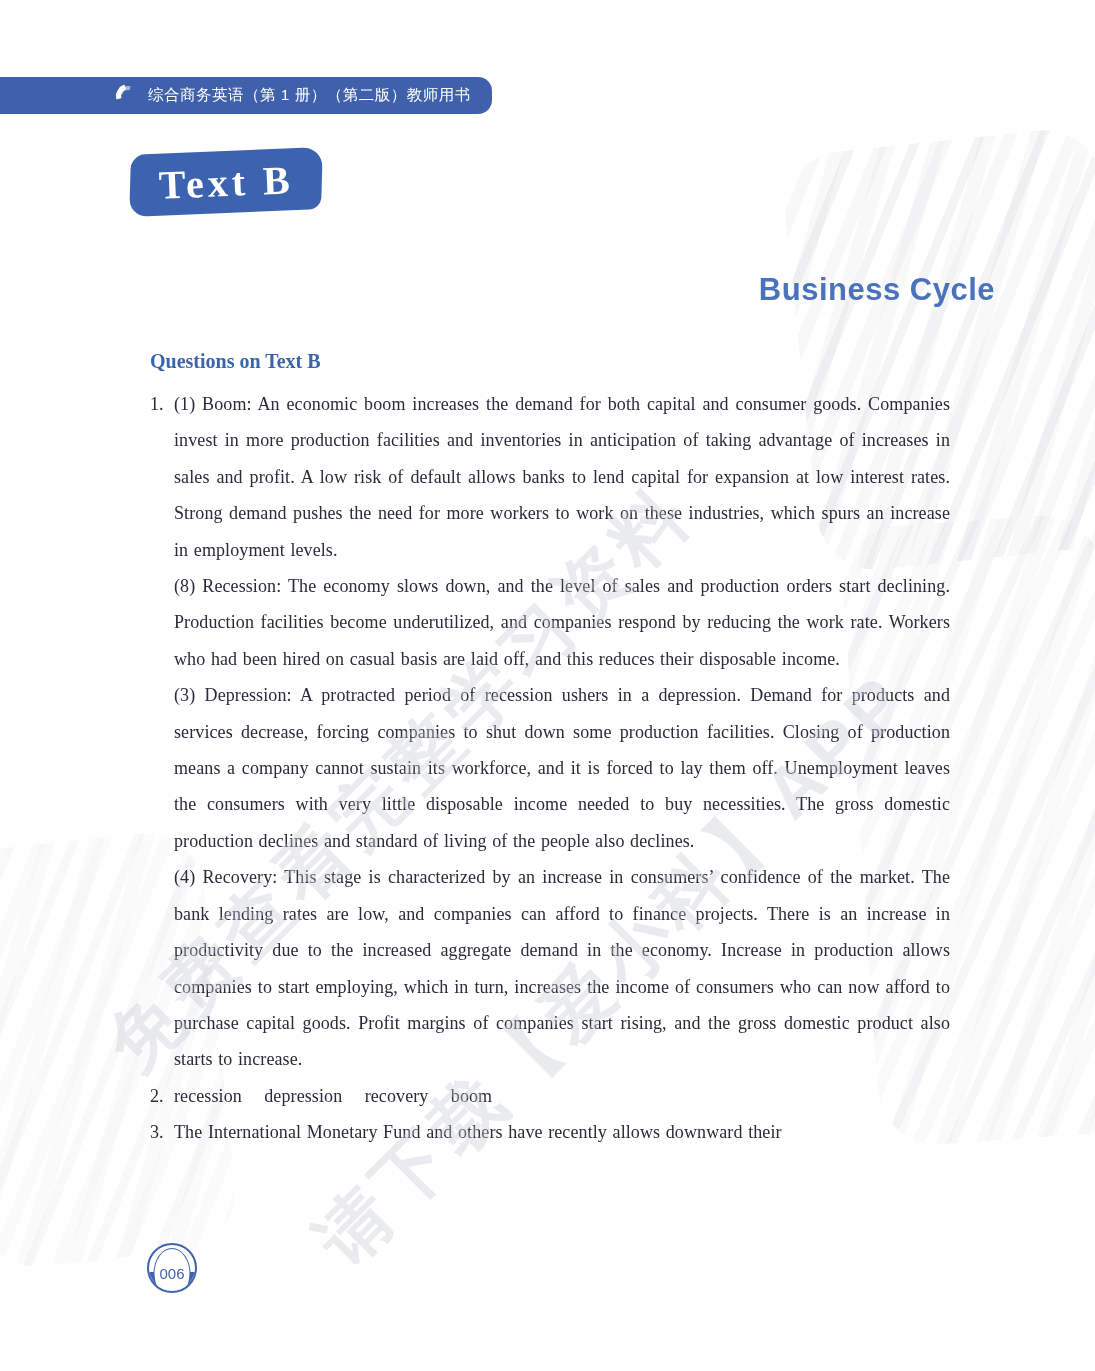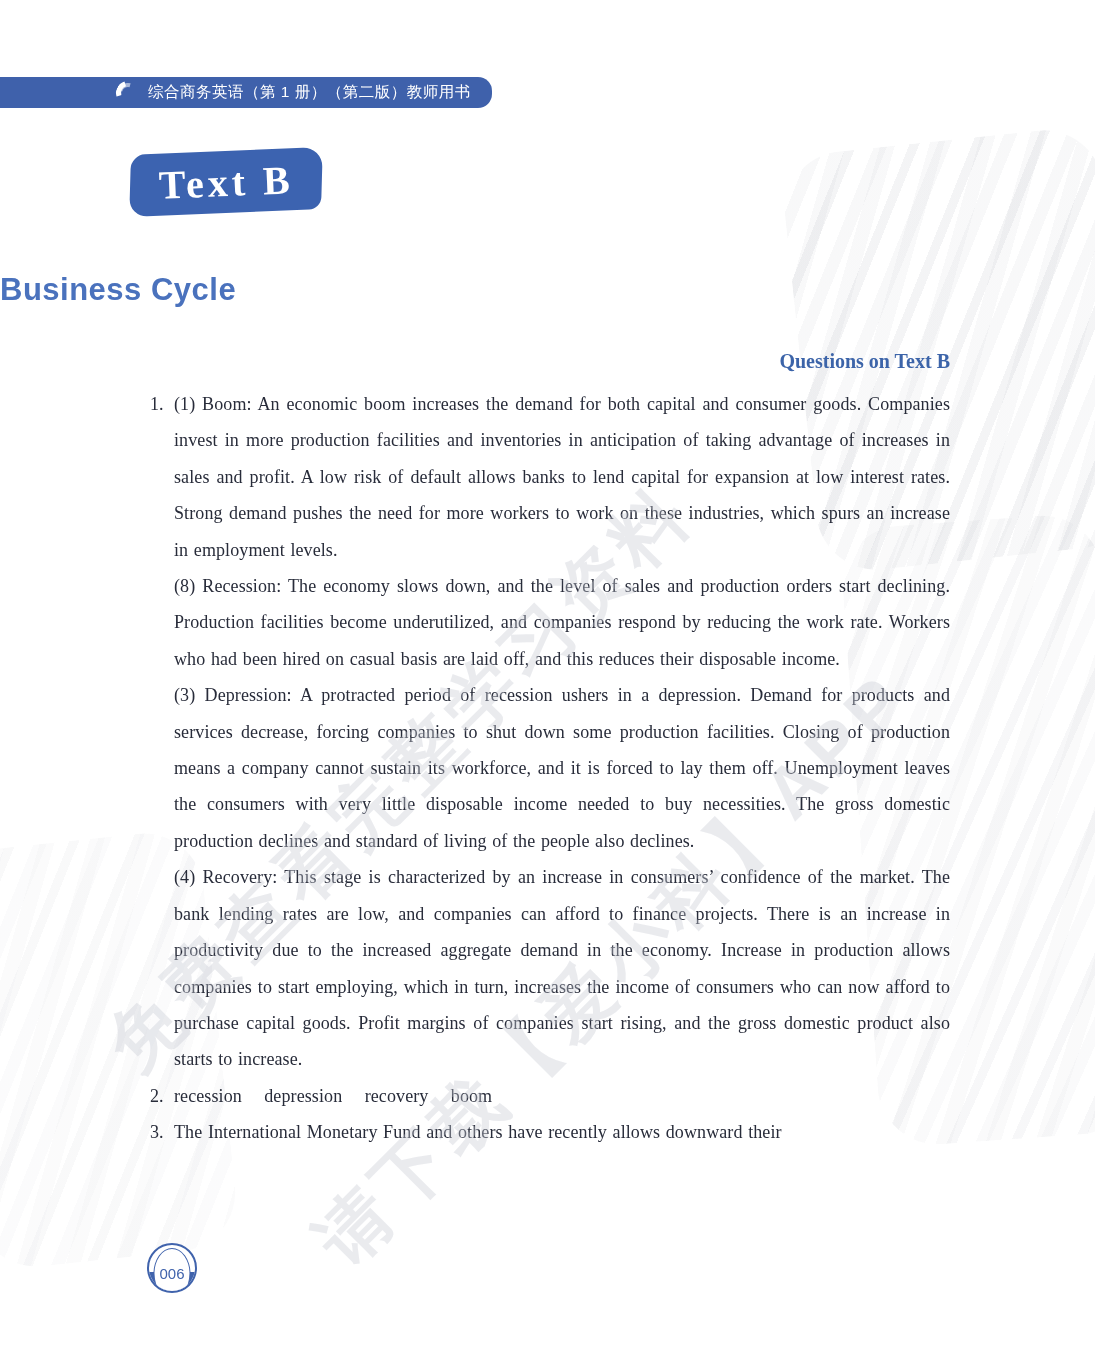--- a/index.html
+++ b/index.html
@@ -22,47 +22,47 @@
 
   
   .watermark{position:absolute;z-index:3;pointer-events:none;white-space:nowrap;
     font-family:"Liberation Sans", sans-serif;font-weight:700;font-size:72px;
     letter-spacing:7px;color:#c9ccd5;opacity:0.38;transform-origin:0 50%;
     transform:rotate(-45deg);}
   .watermark-1{left:120px;top:1010px;}
   .watermark-2{left:330px;top:1205px;}
 
   
-  .header-bar{position:absolute;left:0;top:77px;width:492px;height:31px;z-index:2;
+  .header-bar{position:absolute;left:0;top:77px;width:492px;height:37px;z-index:2;
     background:#3f61ab;border-radius:0 14px 14px 0;display:flex;align-items:center;}
   .swoosh{position:relative;width:24px;height:24px;margin-left:116px;flex:0 0 auto;}
   .swoosh::before{content:"";position:absolute;inset:0;border:5px solid transparent;
     border-left-color:#ffffff;border-radius:50%;transform:rotate(28deg);}
   .swoosh::after{content:"";position:absolute;inset:2px;border:4px solid transparent;
     border-left-color:rgba(255,255,255,0.55);border-radius:50%;transform:rotate(60deg);}
   .header-title{color:#ffffff;font-family:"Liberation Sans", sans-serif;
     font-size:15.5px;letter-spacing:.5px;margin-left:8px;white-space:nowrap;}
 
   
   .badge{position:absolute;left:130px;top:151px;width:192px;height:62px;z-index:2;
     background:#3c63b0;border-radius:14px 20px 12px 18px;
     transform:rotate(-2.4deg) skewX(-4deg);
     display:flex;align-items:center;justify-content:center;}
   .badge span{transform:skewX(4deg);color:#ffffff;font-family:"Liberation Serif", serif;
     font-weight:700;font-size:40px;letter-spacing:4px;}
 
   
-  .doc-title{position:absolute;left:0;right:100px;top:272px;text-align:left;z-index:2;
+  .doc-title{position:absolute;left:0;right:100px;top:272px;text-align:right;z-index:2;
     font-family:"Liberation Sans", sans-serif;font-weight:700;font-size:31px;
     letter-spacing:.5px;color:#4a72bd;}
 
   
   .content{position:absolute;left:150px;width:800px;top:350px;z-index:2;color:#282c3a;}
   .section-heading{font-family:"Liberation Serif", serif;font-weight:700;
-    font-size:20px;color:#3c64a9;margin:0 0 13px 0;text-align:right;}
+    font-size:20px;color:#3c64a9;margin:0 0 13px 0;}
   .answer{display:flex;align-items:flex-start;}
   .answer-num{flex:0 0 24px;font-size:18px;line-height:36.4px;}
   .answer-body{flex:1;min-width:0;}
   .para{margin:0;font-size:18px;line-height:36.4px;text-align:justify;
     word-spacing:1px;letter-spacing:.1px;}
   .para.gap-words{white-space:pre-wrap;text-align:left;}
 
   
   .page-circle{position:absolute;left:147px;top:1243px;width:46px;height:46px;z-index:2;
     border:2px solid #4063ac;border-radius:50%;background:#ffffff;overflow:hidden;}

